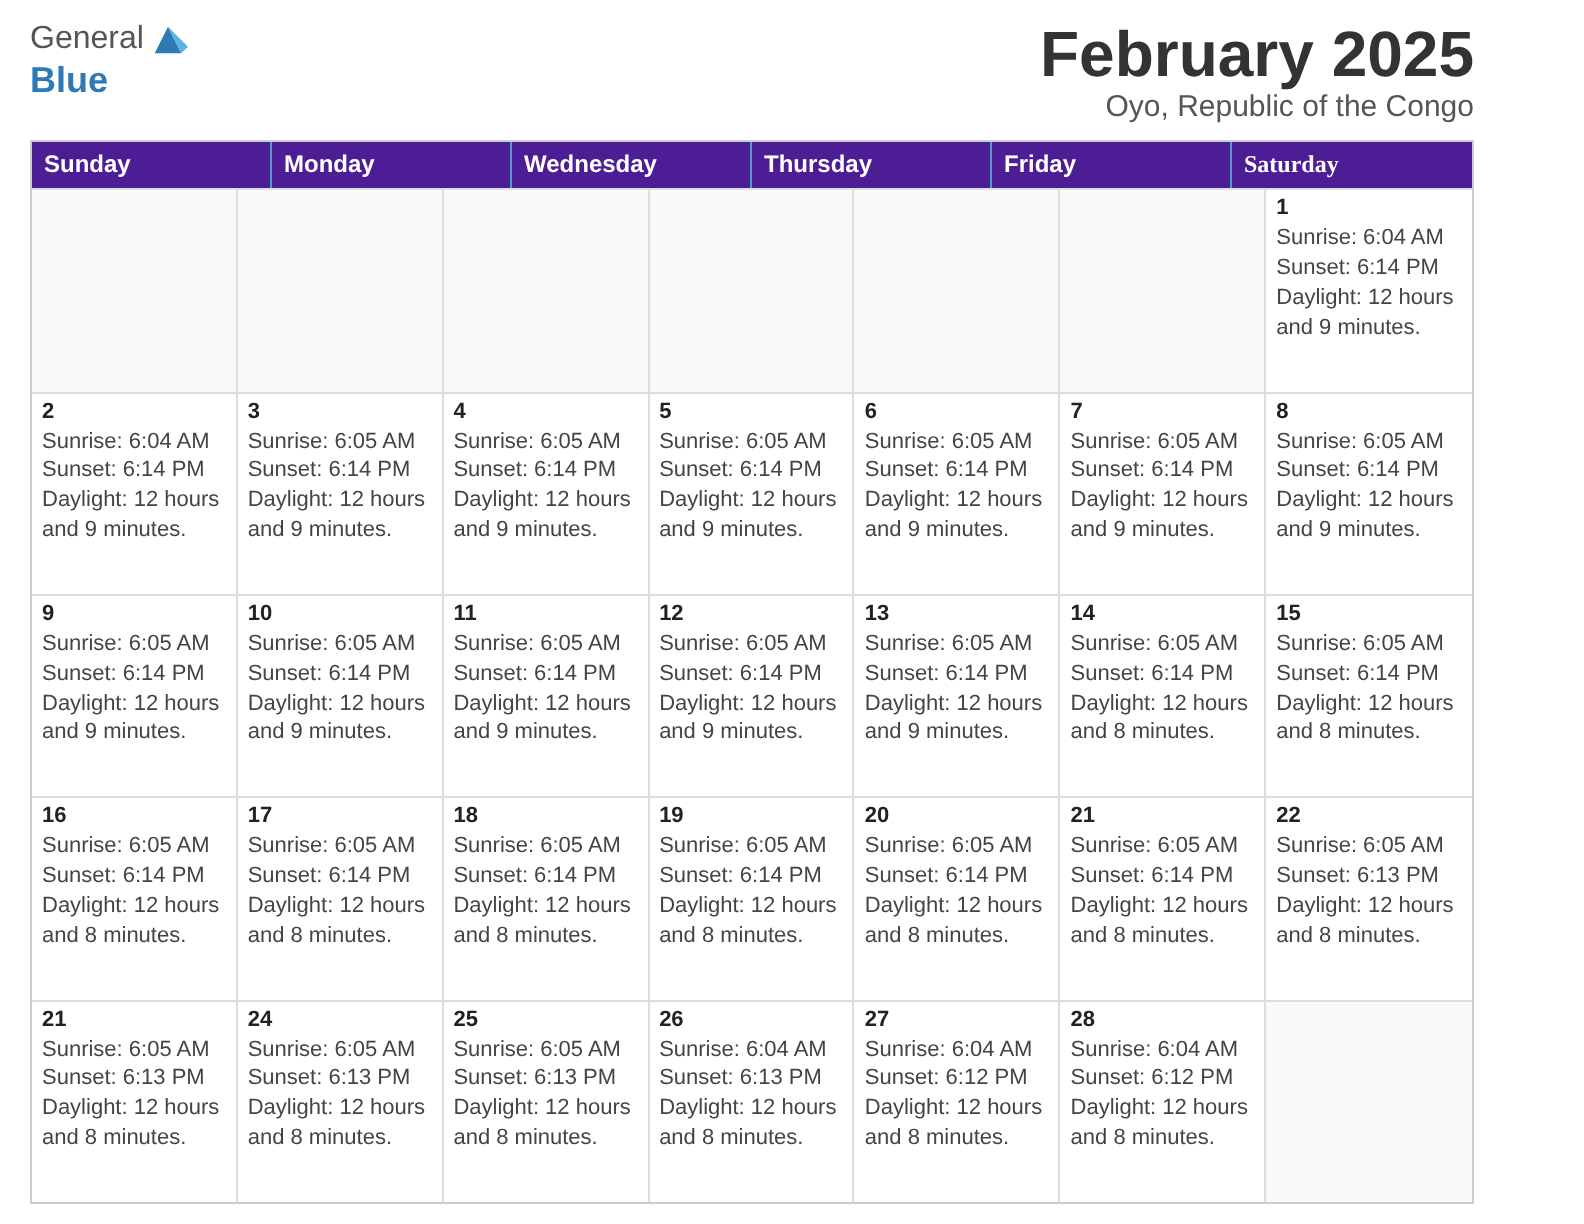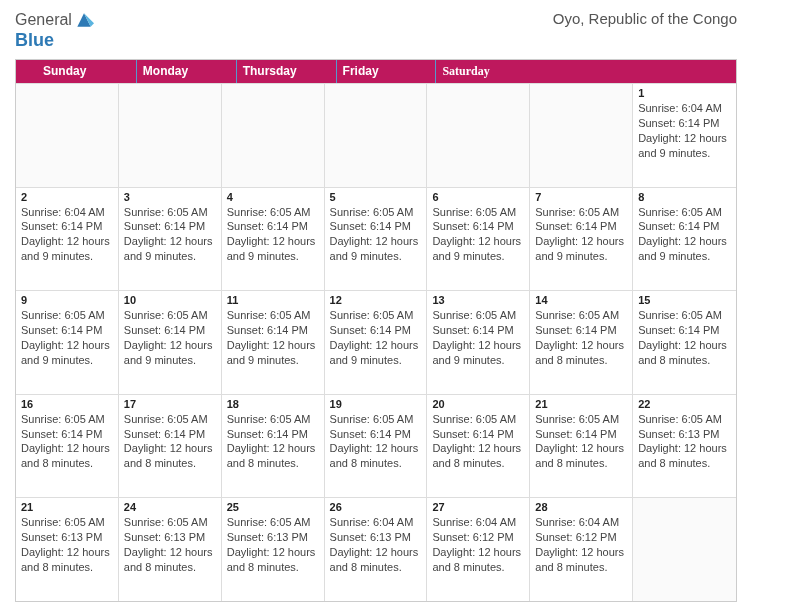--- a/index.html
+++ b/index.html
@@ -48,23 +48,22 @@
       color: #555;
     }
     .calendar {
       flex: 1;
       display: flex;
       flex-direction: column;
       border: 1px solid #ccc;
     }
     .cal-header {
       display: grid;
-      grid-template-columns: repeat(7, 1fr);
-      background: #be185d;
-      padding-left: 21px;
+      grid-template-columns: repeat(6, 1fr);
+      background: #4c1d95;
     }
     .cal-header-cell {
       color: #fff;
       font-size: 12px;
       font-weight: bold;
       padding: 4px 6px;
       border-right: 1px solid #5599cc;
     }
     .cal-header-cell:last-child { border-right: none; font-family: Liberation Serif, serif; }
     .cal-body {
@@ -115,29 +114,31 @@
             <polygon points="5,25 15,5 25,25" fill="#2e7ab5"></polygon>
             <polygon points="15,5 25,25 30,20" fill="#5ab4e0"></polygon>
           </svg>
         </div>
         <div>
           <span class="logo-blue" style="font-size:18px; font-weight:bold; color:#2e7ab5;">Blue</span>
         </div>
       </div>
     </div>
     <div class="title-block">
+      <div class="month-title">February 2025</div>
       <div class="subtitle">Oyo, Republic of the Congo</div>
     </div>
   </div>
 
   <div class="calendar">
     <div class="cal-header">
 
     <div class="cal-header-cell">Sunday</div>
         <div class="cal-header-cell">Monday</div>
+        <div class="cal-header-cell">Wednesday</div>
         <div class="cal-header-cell">Thursday</div>
         <div class="cal-header-cell">Friday</div>
         <div class="cal-header-cell">Saturday</div>
       </div>
     <div class="cal-body">
 
     <div class="cal-row">
           <div class="cal-cell empty"></div>
           <div class="cal-cell empty"></div>
           <div class="cal-cell empty"></div>

